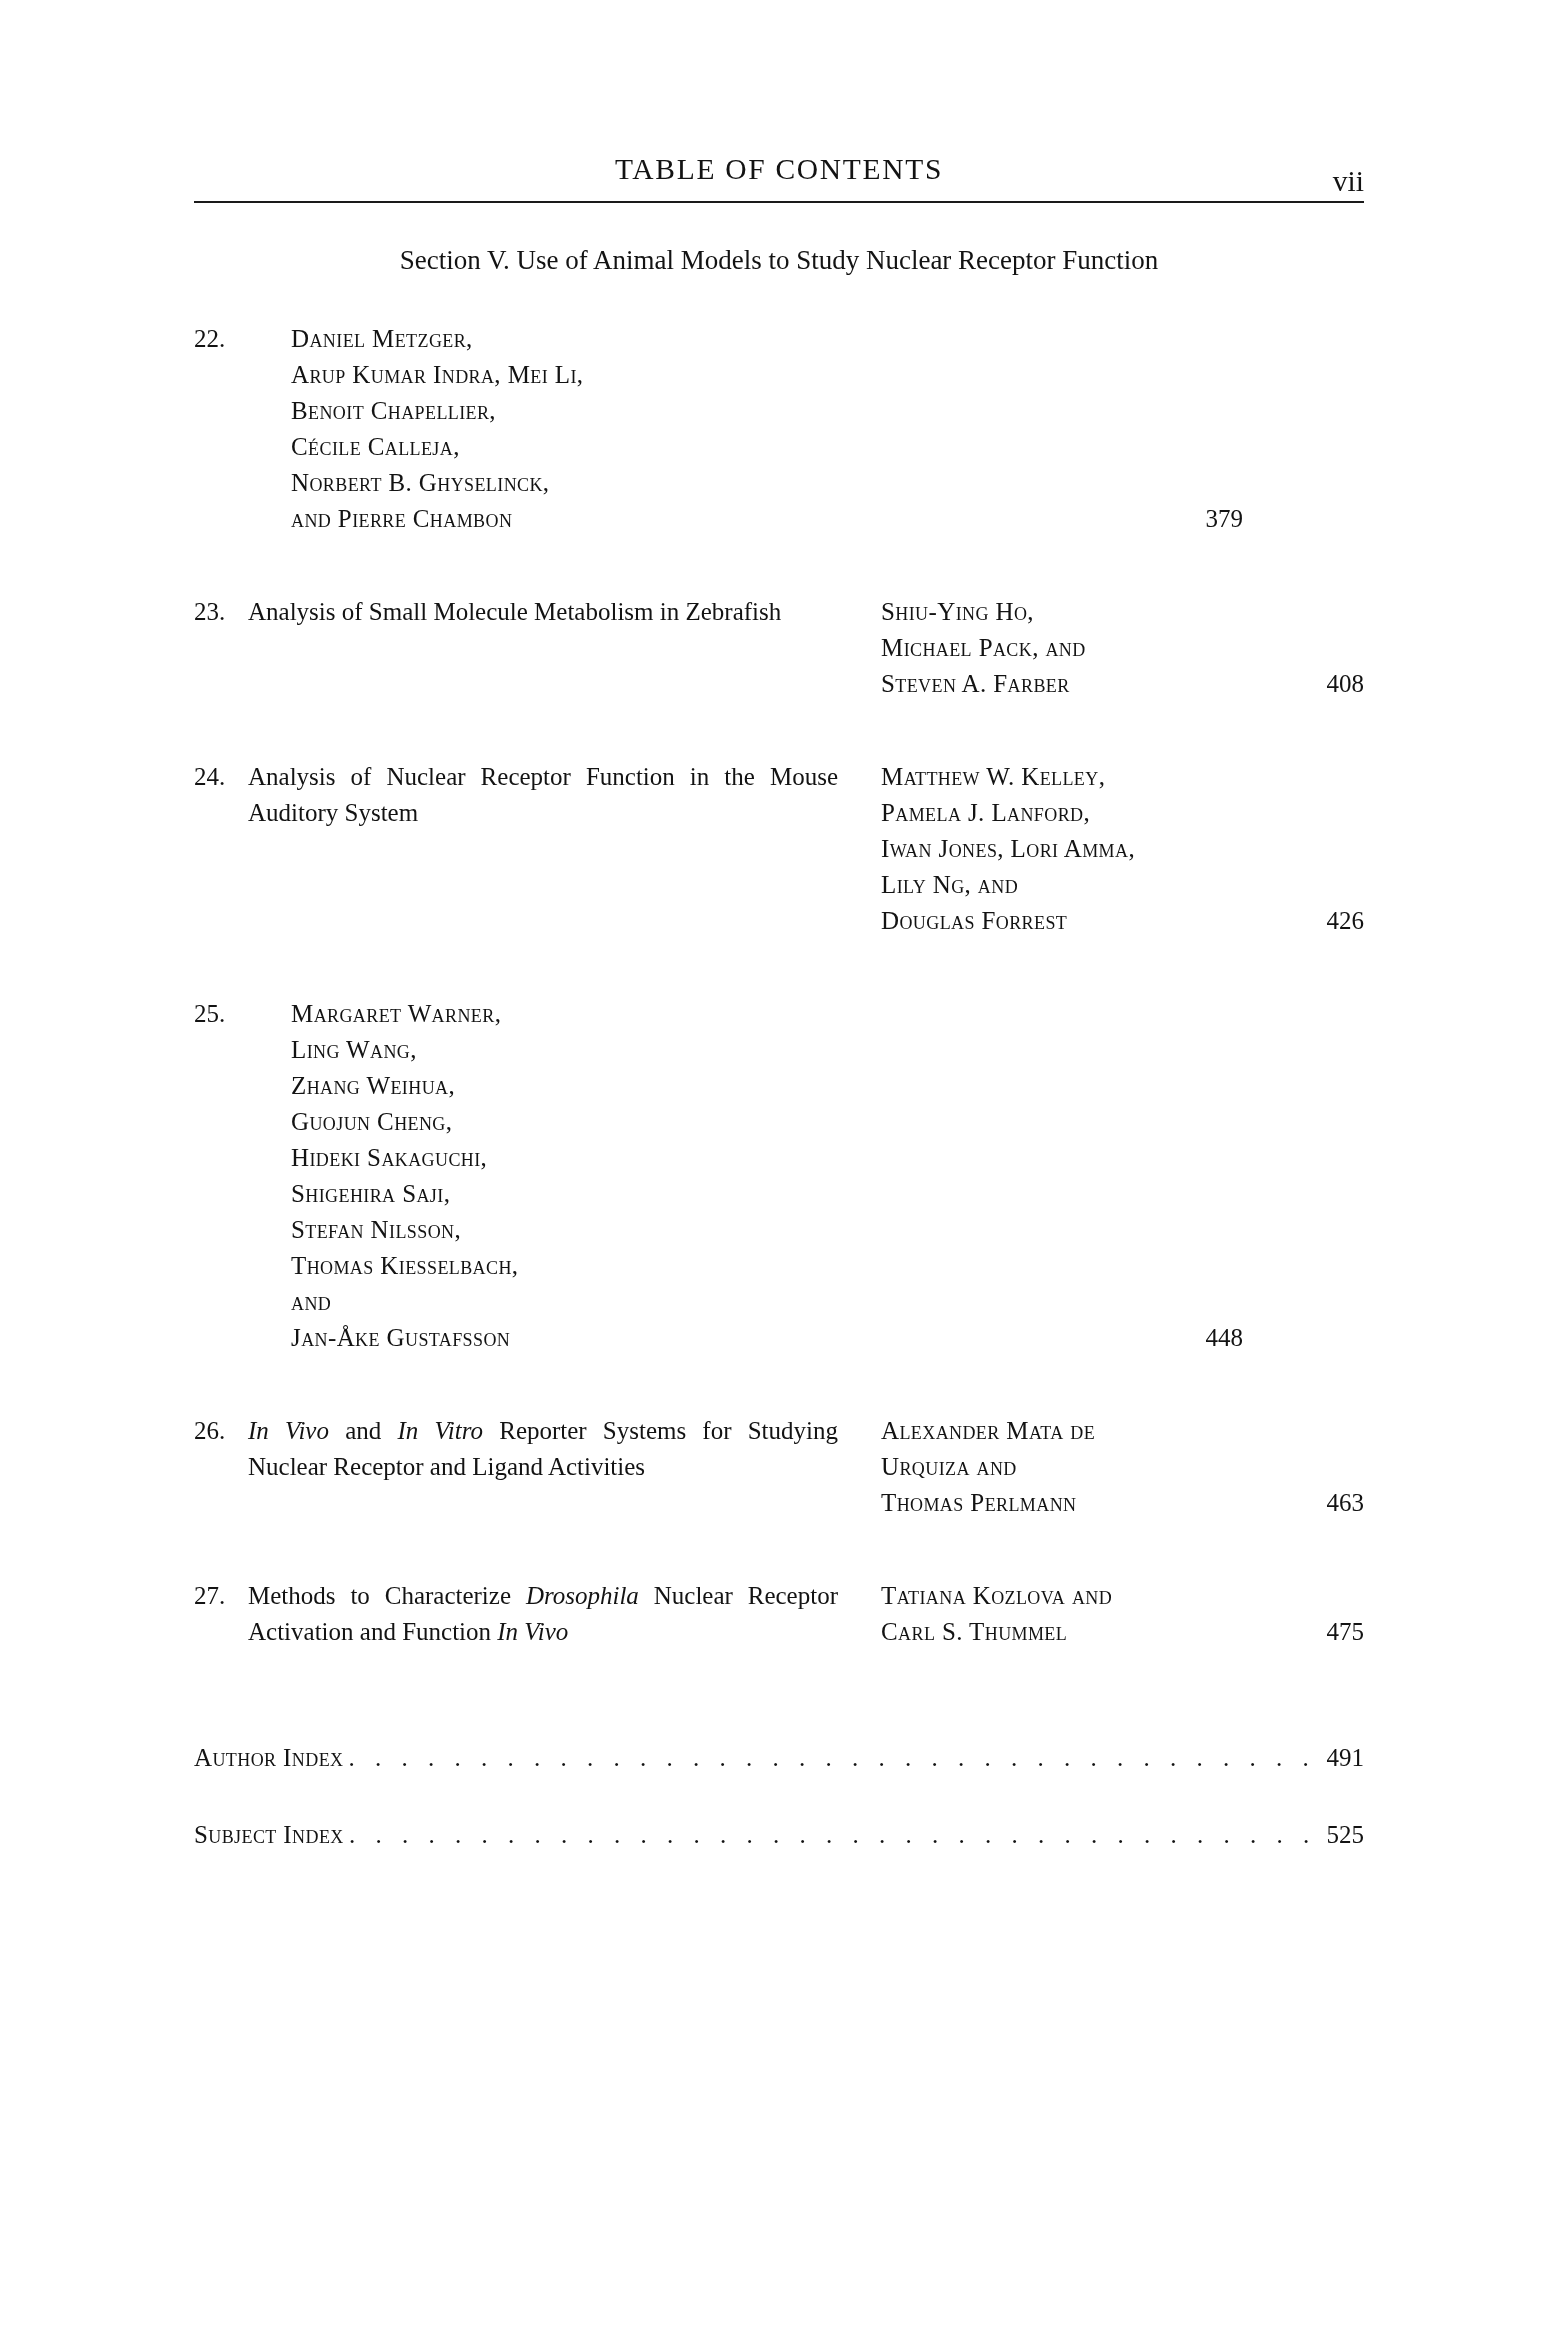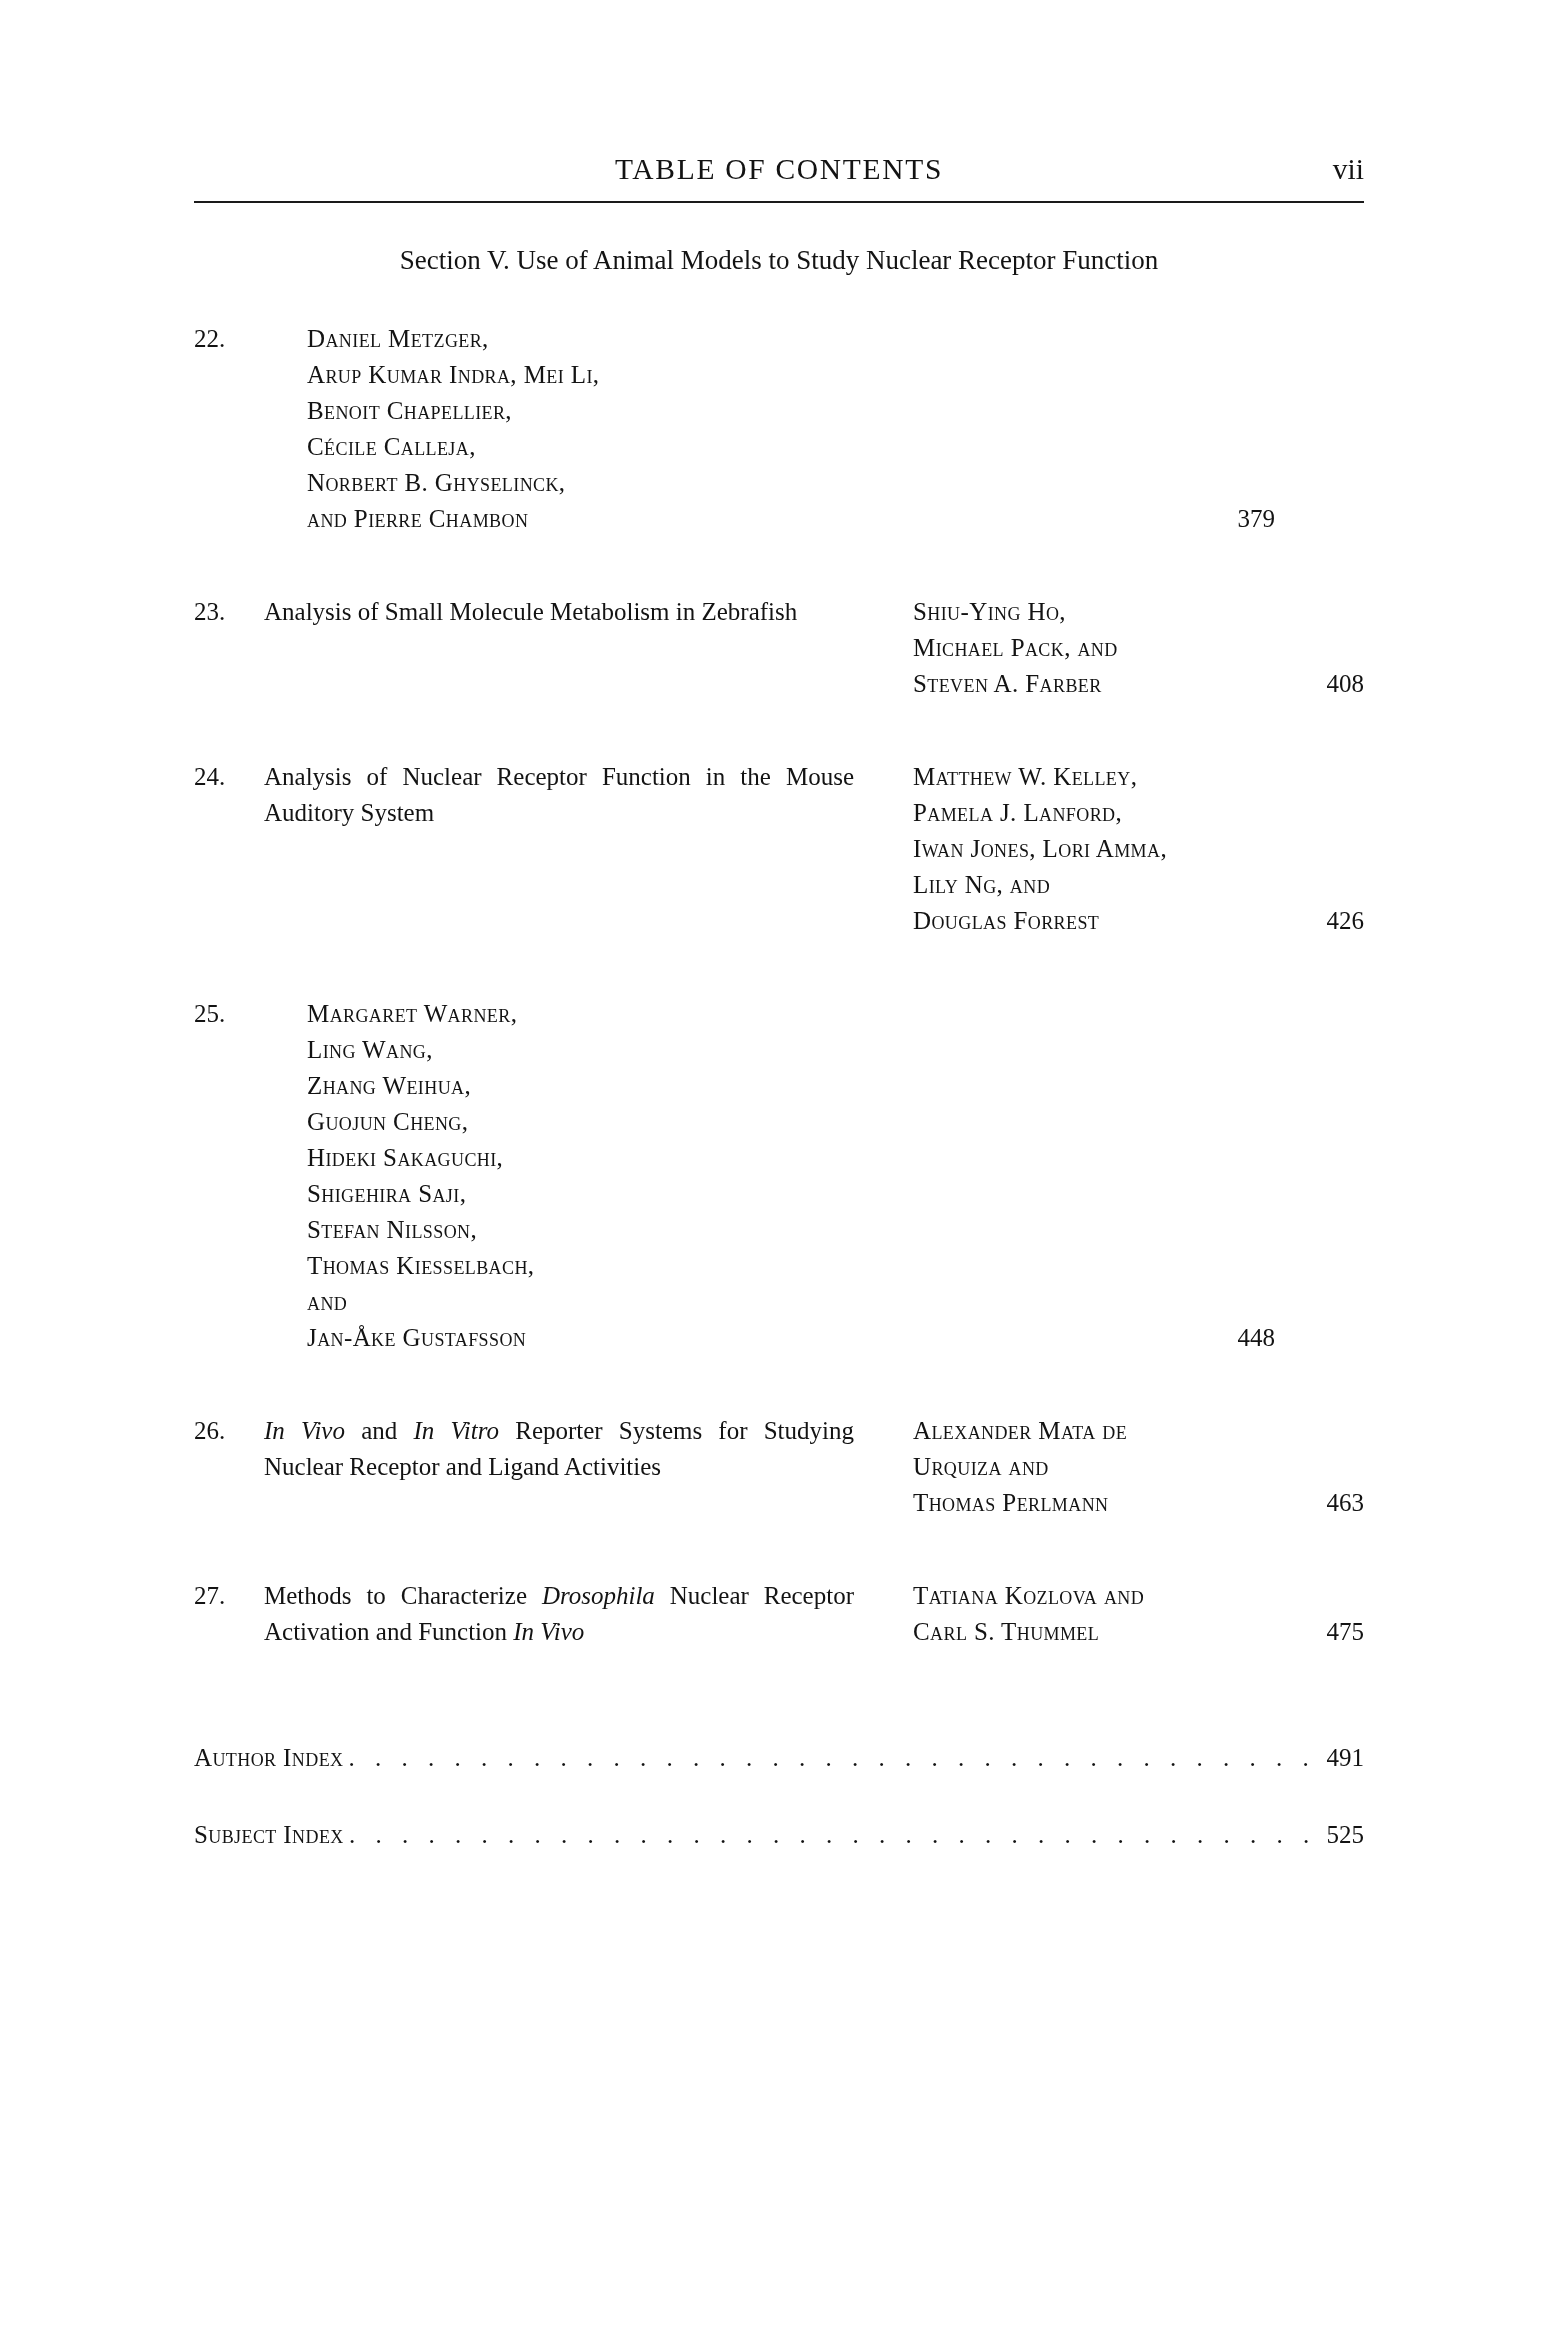--- a/index.html
+++ b/index.html
@@ -24,21 +24,21 @@
   }
   .toc-header .header-title {
     text-align: center;
     font-size: 29.5px;
     letter-spacing: 1.7px;
     line-height: 40px;
   }
   .toc-header .header-page {
     position: absolute;
     right: 0;
-    top: 0;
+    top: 12px;
     font-size: 29.5px;
     line-height: 40px;
   }
   .header-rule {
     border: 0;
     border-top: 2.6px solid #1a1a1a;
     margin: 12px 0 0 0;
   }
   
   .section-heading {
@@ -51,21 +51,20 @@
   .entries {
     margin-top: 43px;
   }
   .entry {
     display: grid;
     grid-template-columns: 54px 590px 405px 1fr;
     align-items: start;
     margin-bottom: 57px;
     font-size: 25px;
     line-height: 36px;
-    gap: 16px;
   }
   .entry .num {
     text-align: left;
   }
   .entry .title {
     text-align: justify;
     text-justify: inter-word;
   }
   .entry .authors {
     box-sizing: border-box;

